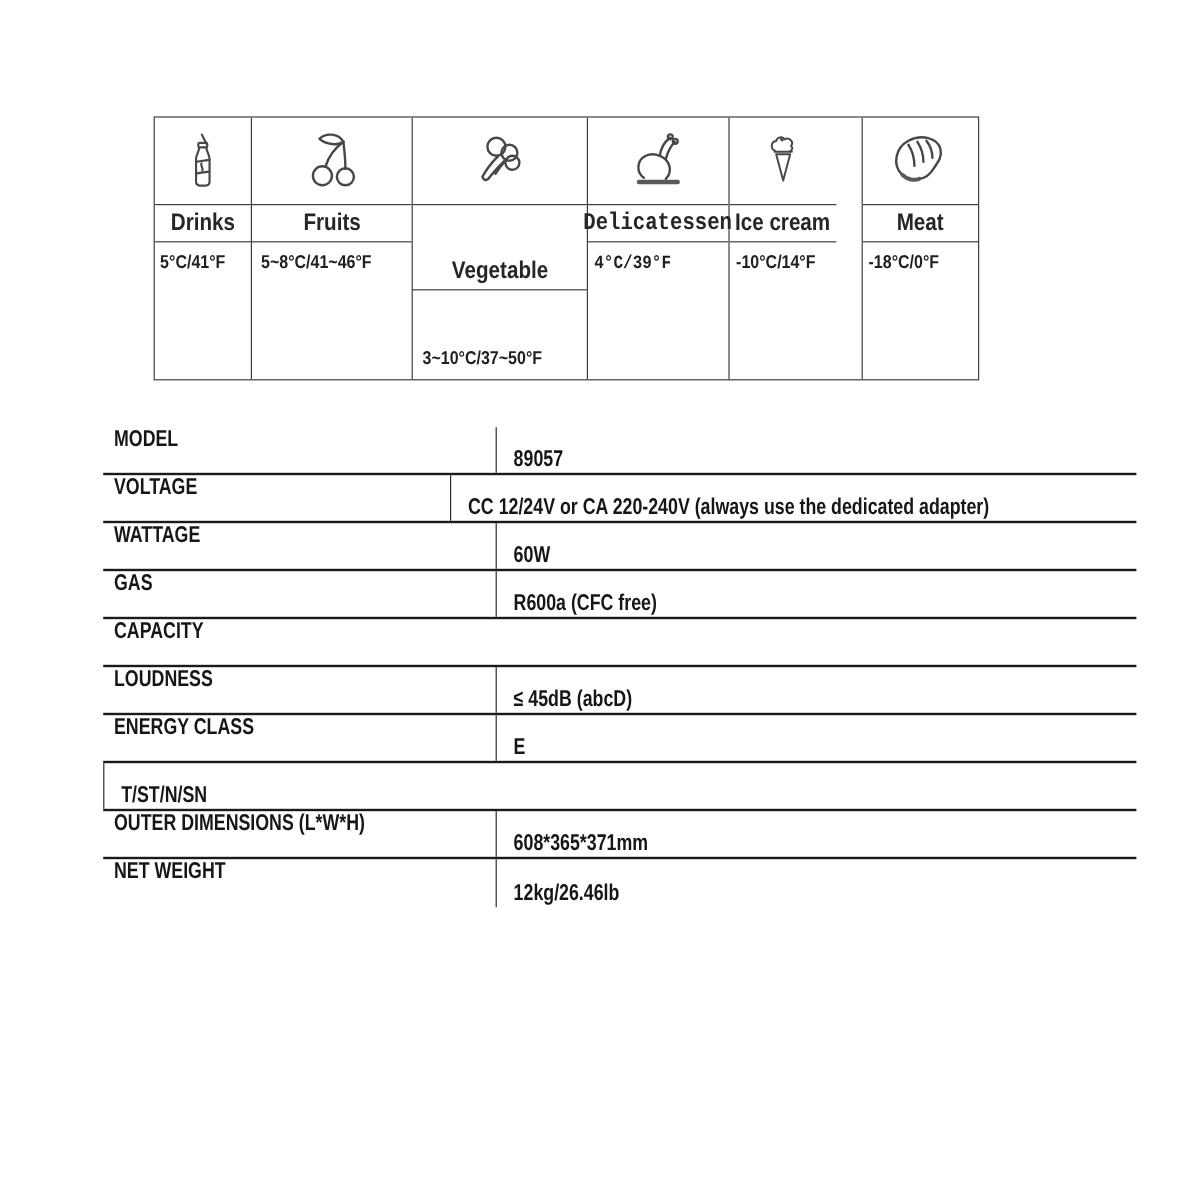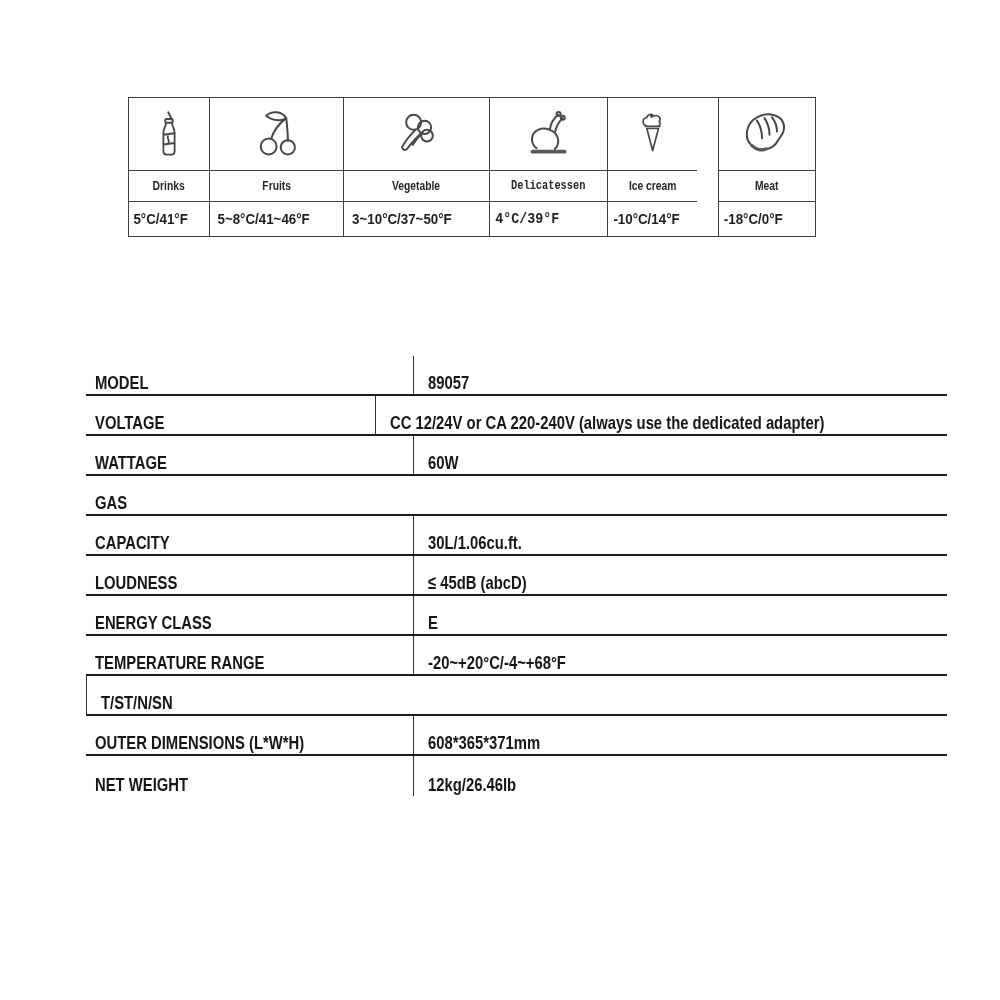--- a/index.html
+++ b/index.html
@@ -10,52 +10,52 @@
 
   
   .storage-table {
     position: absolute; left: 128px; top: 97px;
     display: flex; border: 1.6px solid #3f3f3f; background: #fff;
   }
   .st-col { display: flex; flex-direction: column; }
   .st-col + .st-col { border-left: 1.6px solid #3f3f3f; }
   .st-col:nth-child(1) { width: 80px; }
   .st-col:nth-child(2) { width: 134px; }
-  .st-col:nth-child(3) { width: 146px; }
+  .st-col:nth-child(3) { width: 146px; gap: 40px; }
   .st-col:nth-child(4) { width: 118px; font-family: Liberation Mono, monospace; }
   .st-col:nth-child(5) { width: 90px; }
   .st-col:nth-child(6) { width: 97px; margin-left: 21px; }
   .st-col:nth-child(7) { width: 86px; }
   .st-icon-cell {
     height: 73px; display: flex; align-items: center; justify-content: center;
     border-bottom: 1.6px solid #3f3f3f;
   }
   .st-name-cell {
     height: 31px; display: flex; align-items: center; justify-content: center;
     border-bottom: 1.6px solid #3f3f3f;
-    font-weight: bold; font-size: 12px; color: #262626;
+    font-weight: bold; font-size: 20px; color: #262626;
   }
   .st-temp-cell {
     height: 34px; display: flex; align-items: center; 
     font-weight: bold; font-size: 15.5px; color: #1f1f1f;
   }
   .cond {
     display: inline-block; transform: scaleX(0.86); transform-origin: 50% 50%;
     white-space: nowrap;
   }
   .st-icon svg {
     stroke: #474747; fill: none; stroke-width: 2.4;
     stroke-linecap: round; stroke-linejoin: round; display: block;
   }
 
   
   .spec-table { position: absolute; left: 86px; top: 356px; width: 861px; }
   .spec-row { display: flex; height: 40px; align-items: stretch; border-bottom: 2px solid #1a1a1a; }
   .spec-row:last-child { border-bottom: none; }
-  .spec-label { width: 327px; display: flex; align-items: flex-end; padding-left: 9px; }
+  .spec-label { width: 327px; display: flex; align-items: flex-start; padding-left: 9px; }
   .spec-value { flex: 1; display: flex; align-items: flex-end; padding-left: 14px; border-left: 1.7px solid #2d2d2d; }
   .spec-text {
     font-weight: bold; font-size: 19px; color: #161616;
     display: inline-block; transform: scaleX(0.78); transform-origin: 0 50%;
     white-space: nowrap;
   }
 </style>
 </head>
 <body>
 
@@ -208,57 +208,49 @@
     </div>
     <div class="spec-value">
       <span class="spec-text">60W</span>
     </div>
   </div>
 
   <div class="spec-row">
     <div class="spec-label">
       <span class="spec-text">GAS</span>
     </div>
+    <div class="spec-value">
+      <span class="spec-text">R600a (CFC free)</span>
+    </div>
   </div>
 
   <div class="spec-row">
     <div class="spec-label">
       <span class="spec-text">CAPACITY</span>
     </div>
-    <div class="spec-value">
-      <span class="spec-text">30L/1.06cu.ft.</span>
-    </div>
   </div>
 
   <div class="spec-row">
     <div class="spec-label">
       <span class="spec-text">LOUDNESS</span>
     </div>
     <div class="spec-value">
       <span class="spec-text">≤ 45dB (abcD)</span>
     </div>
   </div>
 
   <div class="spec-row">
     <div class="spec-label">
       <span class="spec-text">ENERGY CLASS</span>
     </div>
     <div class="spec-value">
       <span class="spec-text">E</span>
     </div>
   </div>
 
-  <div class="spec-row">
-    <div class="spec-label">
-      <span class="spec-text">TEMPERATURE RANGE</span>
-    </div>
-    <div class="spec-value">
-      <span class="spec-text">-20~+20°C/-4~+68°F</span>
-    </div>
-  </div>
 
   <div class="spec-row">
     <div class="spec-value">
       <span class="spec-text">T/ST/N/SN</span>
     </div>
   </div>
 
   <div class="spec-row">
     <div class="spec-label">
       <span class="spec-text">OUTER DIMENSIONS (L*W*H)</span>

